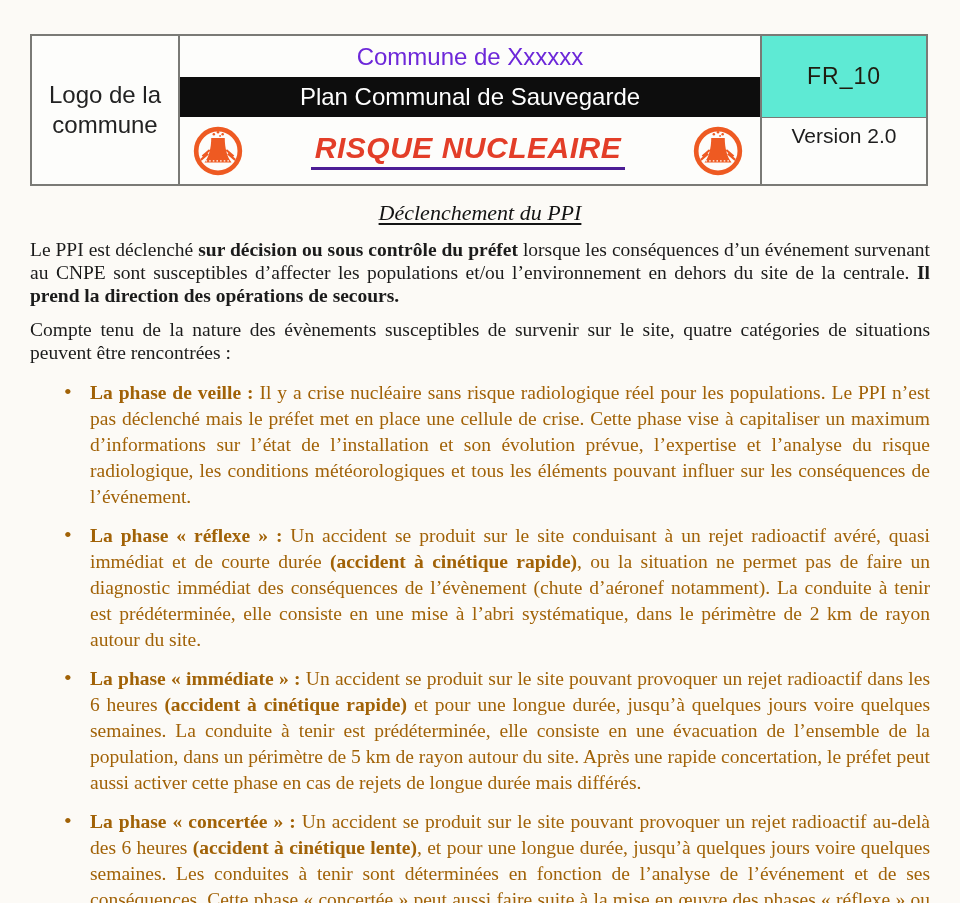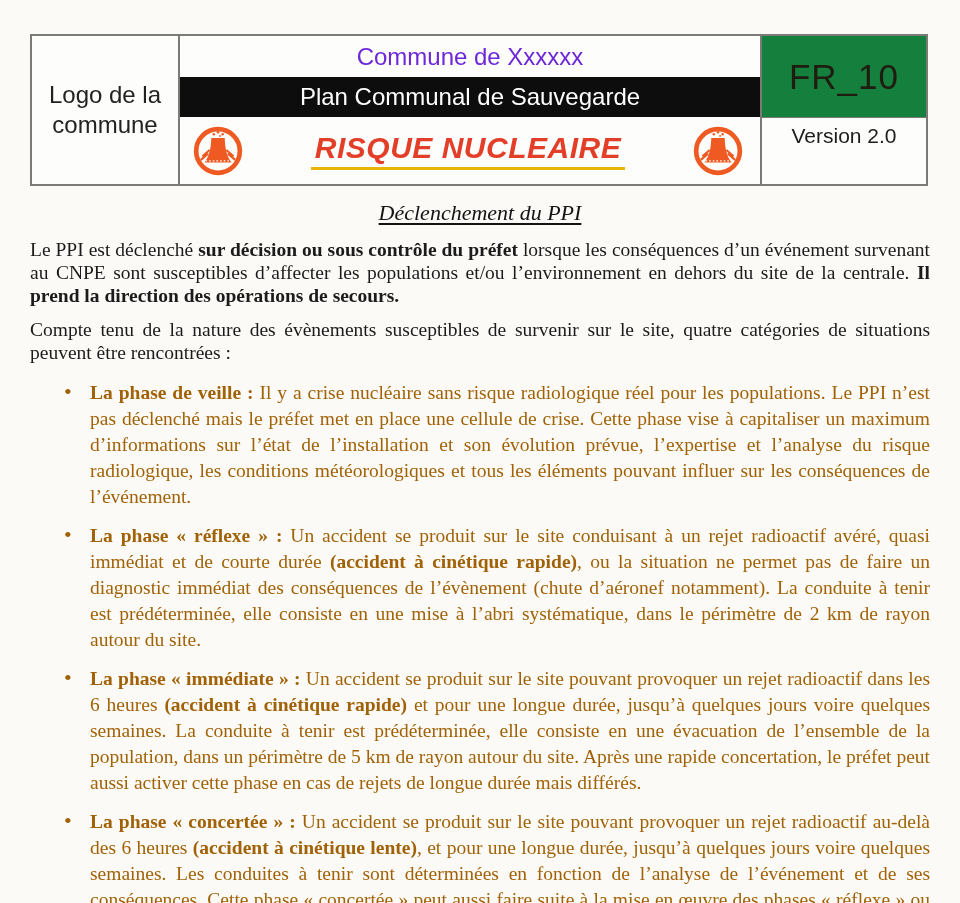--- a/index.html
+++ b/index.html
@@ -35,30 +35,30 @@
     display: flex; align-items: center; justify-content: center;
     font-size: 24px;
   }
   .hdr-risk {
     flex: 1; display: flex; align-items: center; justify-content: space-between;
     padding: 0 16px 0 12px; box-sizing: border-box;
   }
   .risk-title {
     font-size: 30px; font-weight: bold; font-style: italic;
     color: #e33e28;
-    border-bottom: 3px solid #eab308;
+    border-bottom: 3px solid #4c1d95;
     padding: 0 4px 2px 4px;
     letter-spacing: 0.5px;
   }
   .hdr-right { width: 166px; box-sizing: border-box; border-left: 2px solid #7a7a76; display: flex; flex-direction: column; }
   .hdr-code {
     height: 81px; box-sizing: border-box;
-    background: #15803d;
+    background: #5eead4;
     display: flex; align-items: center; justify-content: center;
-    font-size: 35px; color: #1f1c10; letter-spacing: 1px;
+    font-size: 23px; color: #1f1c10; letter-spacing: 1px;
   }
   .hdr-version, .hdr-date {
     box-sizing: border-box;
     border-top: 1.5px solid #7a7a76;
     display: flex; align-items: center; justify-content: center;
     font-size: 21px; color: #1d1d1d;
   }
   .hdr-version { height: 36px; }
   .hdr-date { flex: 1; }
   .tower-icon { width: 52px; height: 52px; flex: 0 0 auto; }

